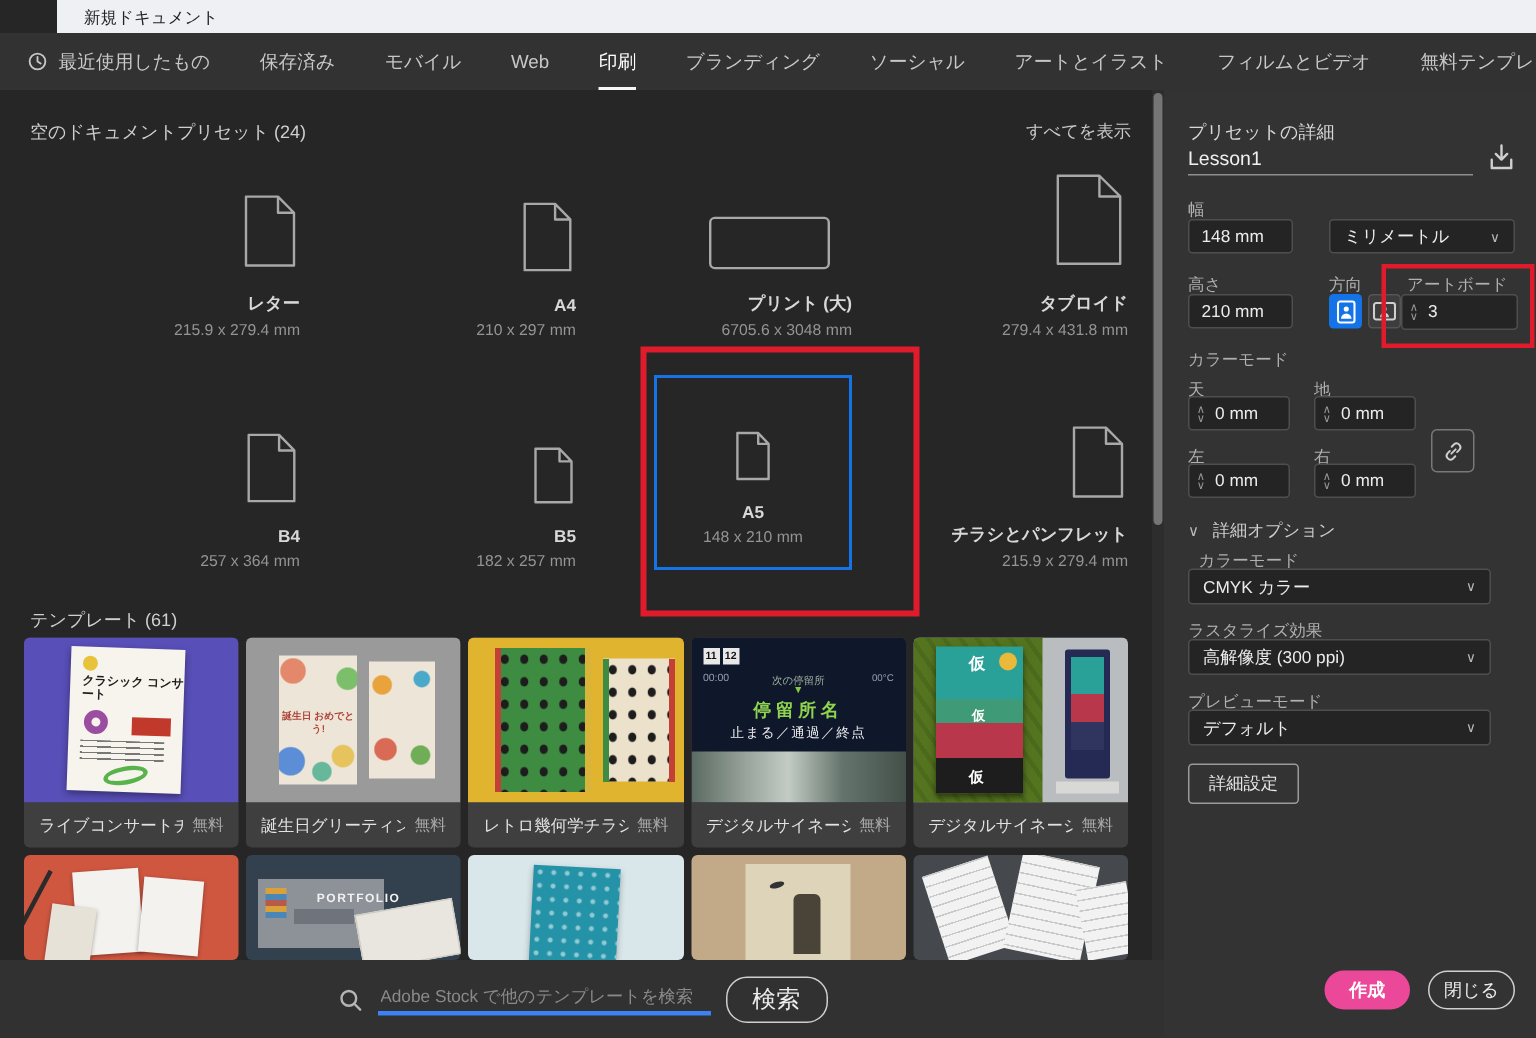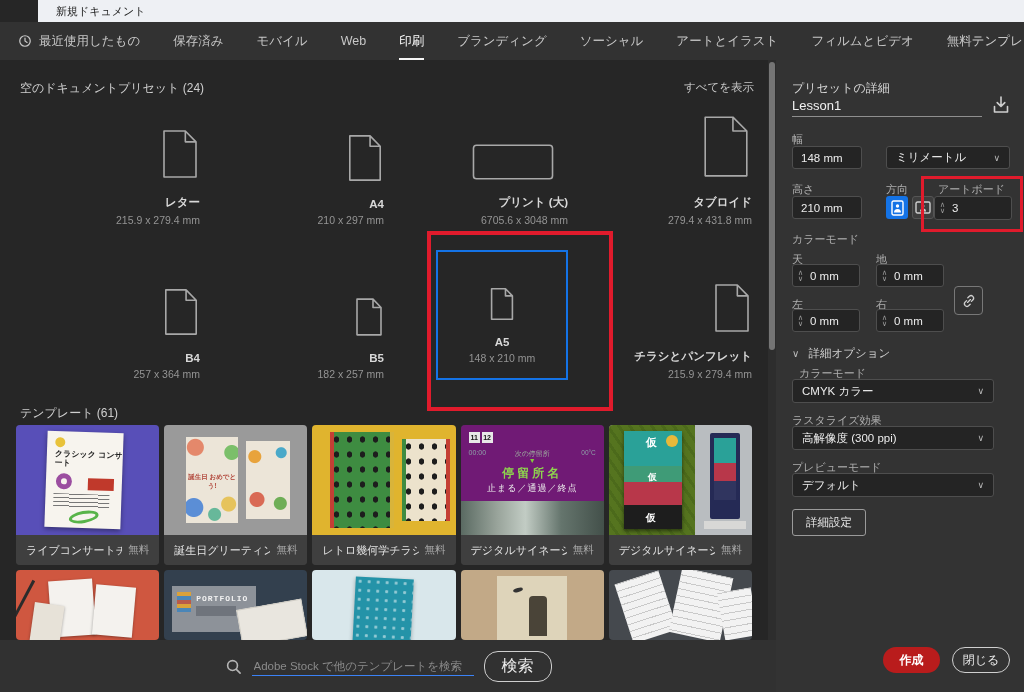--- a/index.html
+++ b/index.html
@@ -69,21 +69,21 @@
       radial-gradient(circle at 78% 80%,#6fae57 6px,transparent 7px);background-color:#ece5d8;}
   .t2-text{position:absolute;left:0;right:0;top:36px;text-align:center;font-size:6.5px;color:#b04438;font-weight:bold;}
   
   .thumb3{background:#e0b42e;}
   .t3-p{position:absolute;background-image:radial-gradient(#1d1d1d 2.4px,transparent 3px);background-size:13px 15px;}
   .t3-l{left:18px;top:7px;width:64px;height:96px;background-color:#3e8c41;
         box-shadow:inset 8px 0 0 -4px #c43f35, inset -8px 0 0 -4px #d9b43a;}
   .t3-r{left:90px;top:14px;width:48px;height:82px;background-color:#ece2cc;
         box-shadow:inset 8px 0 0 -4px #3e8c41, inset -8px 0 0 -4px #c43f35;}
   
-  .thumb4{background:#701a75;}
+  .thumb4{background:#0f172a;}
   .t4-sq{position:absolute;top:7px;width:11px;height:11px;background:#e8e8e8;color:#111;
          font-size:7px;font-weight:bold;text-align:center;line-height:11px;}
   .t4-clock{position:absolute;left:8px;top:24px;font-size:7px;color:#8fa0a8;}
   .t4-next{position:absolute;left:0;right:0;top:24px;text-align:center;font-size:7px;color:#9fb3a0;}
   .t4-temp{position:absolute;right:8px;top:24px;font-size:6.5px;color:#8fa0a8;}
   .t4-tri{position:absolute;left:0;right:0;top:32px;text-align:center;font-size:7px;color:#84c93f;}
   .t4-stop{position:absolute;left:0;right:0;top:40px;text-align:center;font-size:12px;font-weight:bold;
            color:#8ed44e;letter-spacing:3px;}
   .t4-route{position:absolute;left:0;right:0;top:57px;text-align:center;font-size:9px;color:#ececec;letter-spacing:1px;}
   .t4-photo{position:absolute;left:0;right:0;bottom:0;height:34px;
@@ -101,40 +101,40 @@
   .t5-kscreen{position:absolute;left:4px;top:5px;right:4px;height:62px;
               background:linear-gradient(#2aa198 0 40%,#b8374a 40% 70%,#30355f 70% 100%);}
   .t5-kbase{position:absolute;right:6px;top:96px;width:42px;height:8px;background:#d8d8d6;}
   
   .b1{background:#cf5740;}
   .bpaper{position:absolute;background:#f4f2ee;box-shadow:0 1px 3px rgba(0,0,0,.35);}
   .b2{background:#33404e;}
   .b2-card{position:absolute;left:8px;top:16px;width:84px;height:46px;background:#8d9299;}
   .b2-grid{position:absolute;left:5px;top:6px;width:14px;height:20px;
            background:repeating-linear-gradient(#d9a13a 0 4px,#4a86b8 4px 8px,#b85a4a 8px 12px);}
-  .b2-pf{position:absolute;left:24px;top:8px;font-size:8px;font-weight:bold;color:#f2f2f2;letter-spacing:1px;font-family:Liberation Mono, monospace;}
+  .b2-pf{position:absolute;left:39px;top:8px;font-size:8px;font-weight:bold;color:#f2f2f2;letter-spacing:1px;}
   .b2-sub{position:absolute;left:24px;top:20px;width:40px;height:10px;background:#6f747c;}
   .b2-book{position:absolute;right:2px;top:34px;width:66px;height:38px;background:#e9e6df;transform:rotate(-10deg);
            box-shadow:inset 0 0 0 1px #cfccc4;}
   .b3{background:#d9e7eb;}
   .b3-note{position:absolute;left:42px;top:8px;width:58px;height:72px;background:#2493a8;transform:rotate(3deg);
            box-shadow:0 2px 4px rgba(0,0,0,.3);
            background-image:radial-gradient(rgba(255,255,255,.5) 1.2px,transparent 2px);background-size:9px 9px;}
   .b4{background:#c2a987;}
   .b4-art{position:absolute;left:36px;top:6px;width:70px;height:74px;background:#ded4ba;}
   .b4-fig{position:absolute;left:32px;top:20px;width:18px;height:40px;background:#4a4438;border-radius:4px 4px 0 0;}
   .b4-bird{position:absolute;left:16px;top:12px;width:10px;height:4px;background:#333;border-radius:50%;transform:rotate(-15deg);}
   .b5{background:#45494e;}
   .b5-w{position:absolute;background:#f2f2f2;
         background-image:repeating-linear-gradient(#c9c9c9 0 1px,transparent 1px 7px);}
   
   .searchbar{position:absolute;left:0;top:640px;width:776px;height:52px;background:#313131;
              display:flex;align-items:center;justify-content:center;}
   .search-group{display:flex;align-items:center;gap:10px;}
-  .search-input{width:218px;background:transparent;border:none;outline:none;border-bottom:1px solid #3b82f6;
+  .search-input{width:218px;background:transparent;border:none;outline:none;border-bottom:3px solid #3b82f6;
                 color:#dcdcdc;font-size:11.5px;padding:3px 2px;font-family:"Liberation Sans",sans-serif;}
   .search-input::placeholder{color:#8a8a8a;}
   .btn-pill{border:1.5px solid #cfcfcf;border-radius:14px;background:transparent;color:#ececec;
             font-size:16px;padding:4px 17px;cursor:pointer;font-family:"Liberation Sans",sans-serif;}
   
   .scrollbar{position:absolute;left:768px;top:60px;width:8px;height:580px;background:#2d2d2d;}
   .scroll-thumb{position:absolute;left:1px;top:2px;width:6px;height:288px;background:#757575;border-radius:3px;}
   
   .sidebar{position:absolute;left:776px;top:60px;width:248px;height:632px;background:#333333;}
   .sb-title{position:absolute;left:16px;top:20px;font-size:12px;color:#d8d8d8;}
@@ -159,21 +159,21 @@
   .orient-portrait{left:110px;top:136px;background:#1473e6;}
   .orient-landscape{left:136px;top:136px;background:#3d3d3d;border:1px solid #555;}
   .link-btn{position:absolute;left:178px;top:226px;width:27px;height:27px;border:1px solid #787878;
             border-radius:4px;display:flex;align-items:center;justify-content:center;cursor:pointer;}
   .adv-row{position:absolute;left:16px;top:286px;font-size:11.5px;color:#d0d0d0;cursor:pointer;}
   .adv-row .chev{margin-right:6px;font-size:10px;}
   .btn-adv{position:absolute;left:16px;top:449px;height:27px;padding:0 13px;border:1px solid #9a9a9a;
            border-radius:3px;background:transparent;color:#e8e8e8;font-size:11.5px;cursor:pointer;
            font-family:"Liberation Sans",sans-serif;}
   .btn-create{position:absolute;left:107px;top:587px;width:57px;height:26px;border:none;border-radius:13px;
-              background:#b91c1c;color:#fff;font-size:12px;font-weight:bold;cursor:pointer;
+              background:#ec4899;color:#fff;font-size:12px;font-weight:bold;cursor:pointer;
               font-family:"Liberation Sans",sans-serif;}
   .btn-close{position:absolute;left:176px;top:587px;width:58px;height:26px;border:1.5px solid #cfcfcf;
              border-radius:13px;background:transparent;color:#ececec;font-size:12px;cursor:pointer;
              font-family:"Liberation Sans",sans-serif;}
 </style>
 </head>
 <body>
 
 <div id="app">
 

